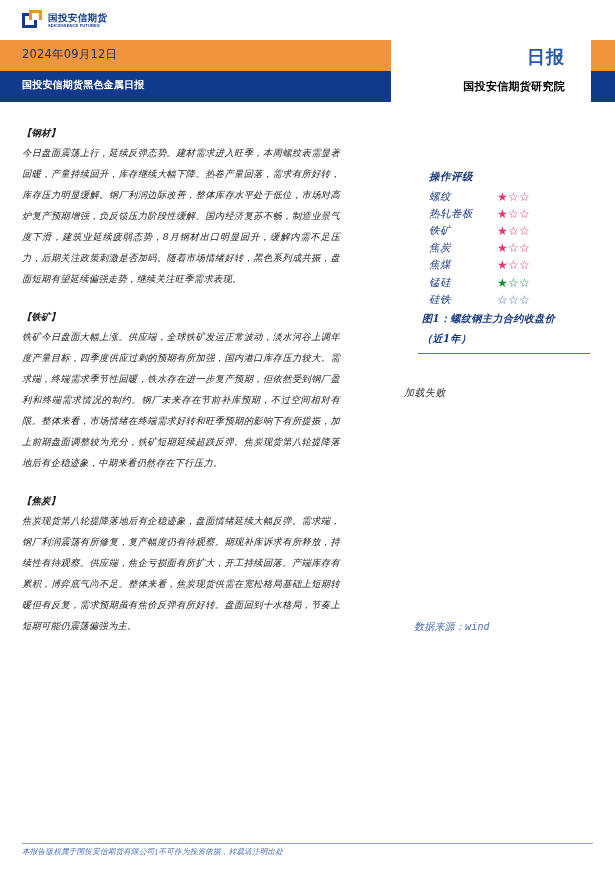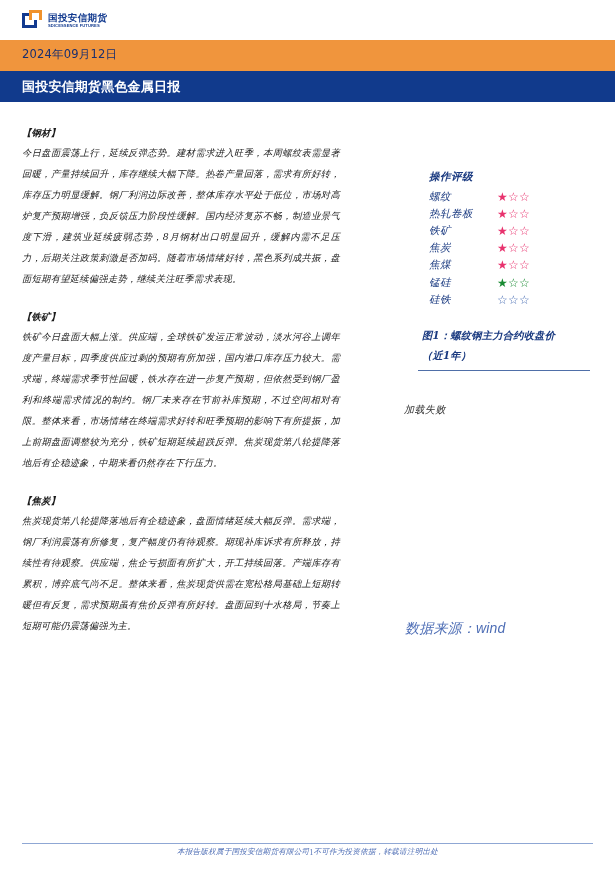--- a/index.html
+++ b/index.html
@@ -111,21 +111,21 @@
     font-size: 11.5px;
     font-weight: normal;
     color: #1a2f6e;
     letter-spacing: 0.2px;
   }
   .banner-title {
     position: absolute;
     left: 22px;
     top: 38px;
     font-family: "DejaVu Sans", sans-serif;
-    font-size: 13px;
+    font-size: 10px;
     font-weight: bold;
     color: #ffffff;
     letter-spacing: 0.2px;
   }
   .panel-kind {
     position: absolute;
     right: 26px;
     top: 5px;
     font-family: "DejaVu Sans", sans-serif;
     font-size: 18px;
@@ -204,21 +204,20 @@
     letter-spacing: 0.5px;
   }
   .rating-stars {
     font-family: "DejaVu Sans", sans-serif;
     font-size: 12px;
     letter-spacing: 0.3px;
     line-height: 1;
   }
 
   .fig-cap {
-    margin-top: 17px;
     margin-left: 18px;
     font-family: "DejaVu Serif", serif;
     font-style: italic;
     font-weight: bold;
     font-size: 10.2px;
     color: #1a3a80;
     line-height: 20px;
     letter-spacing: 0.3px;
   }
   .fig-rule {
@@ -232,45 +231,45 @@
     margin-top: 32px;
     text-align: left;
     font-family: "DejaVu Serif", serif;
     font-style: italic;
     font-size: 10px;
     color: #333333;
     letter-spacing: 0.4px;
   }
   .fig-source {
     position: absolute;
-    left: 1px;
+    left: 10px;
     top: 450px;
-    font-family: Liberation Sans, sans-serif;
-    font-style: italic;
-    font-size: 14px;
+    font-family: Liberation Mono, monospace;
+    font-style: italic;
+    font-size: 10px;
     color: #4d6db5;
     letter-spacing: 0.2px;
   }
 
   
   .footer-rule {
     position: absolute;
     left: 22px;
     top: 843px;
     width: 571px;
     height: 1px;
     background: #8fa7d4;
   }
   .footer {
     position: absolute;
     left: 22px;
     top: 847px;
     width: 571px;
     display: flex;
-    justify-content: center;
+    justify-content: flex-start;
     align-items: center;
     font-family: "DejaVu Serif", serif;
     font-style: italic;
     font-size: 7.6px;
     color: #4d6db5;
     letter-spacing: 0.2px;
   }
   .footer-page { font-family: "Liberation Serif", serif; font-style: normal; }
 </style>
 </head>
@@ -286,20 +285,25 @@
     <span class="logo-en">SDICESSENCE FUTURES</span>
   </div>
 </div>
 
 <div class="banner">
   <div class="banner-orange"></div>
   <div class="banner-blue"></div>
   <div class="banner-date">2024年09月12日</div>
   <div class="banner-title">国投安信期货黑色金属日报</div>
 
+  <div class="banner-white-panel">
+
+    <div class="panel-kind">日报</div>
+    <div class="panel-org">国投安信期货研究院</div>
+  </div>
 </div>
 
 <div class="left-col">
 
   <div class="sect">
     <div class="sect-head">【钢材】</div>
     <div class="sect-body">今日盘面震荡上行，延续反弹态势。建材需求进入旺季，本周螺纹表需显著回暖，产量持续回升，库存继续大幅下降。热卷产量回落，需求有所好转，库存压力明显缓解。钢厂利润边际改善，整体库存水平处于低位，市场对高炉复产预期增强，负反馈压力阶段性缓解。国内经济复苏不畅，制造业景气度下滑，建筑业延续疲弱态势，8月钢材出口明显回升，缓解内需不足压力，后期关注政策刺激是否加码。随着市场情绪好转，黑色系列成共振，盘面短期有望延续偏强走势，继续关注旺季需求表现。</div>
   </div>
 
   <div class="sect">

